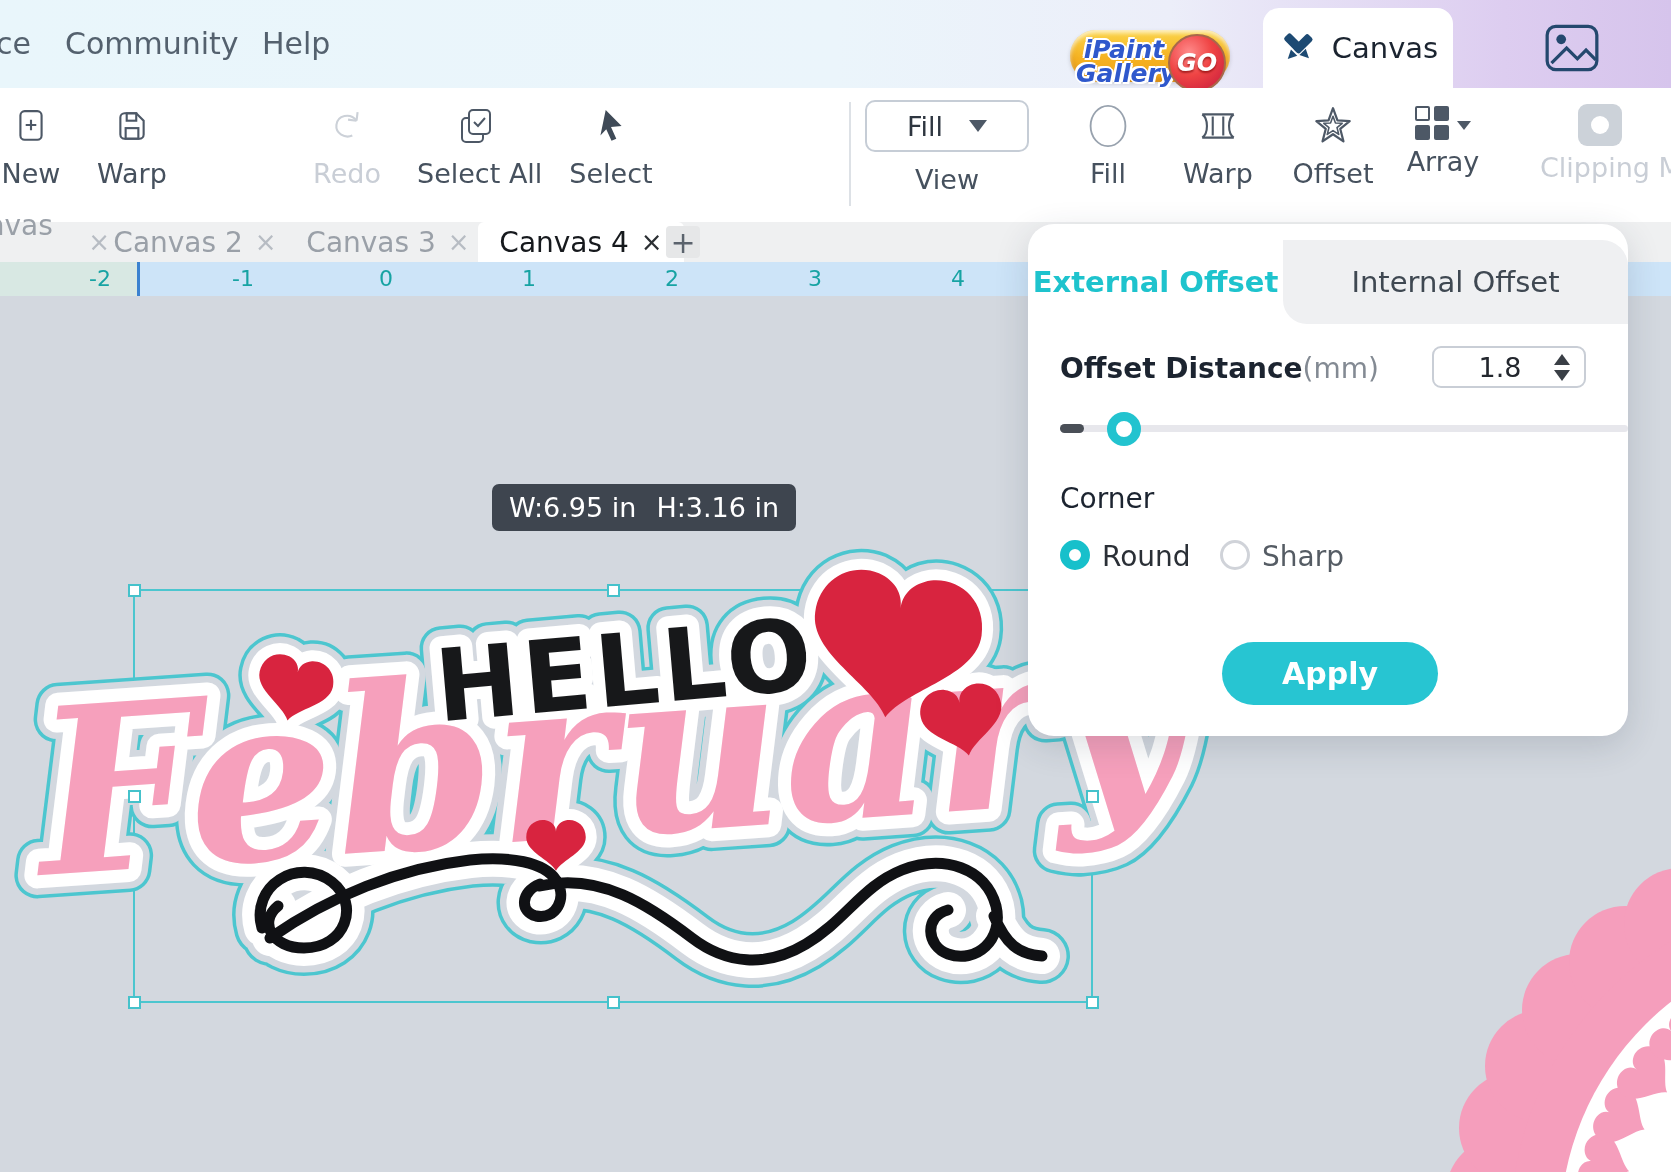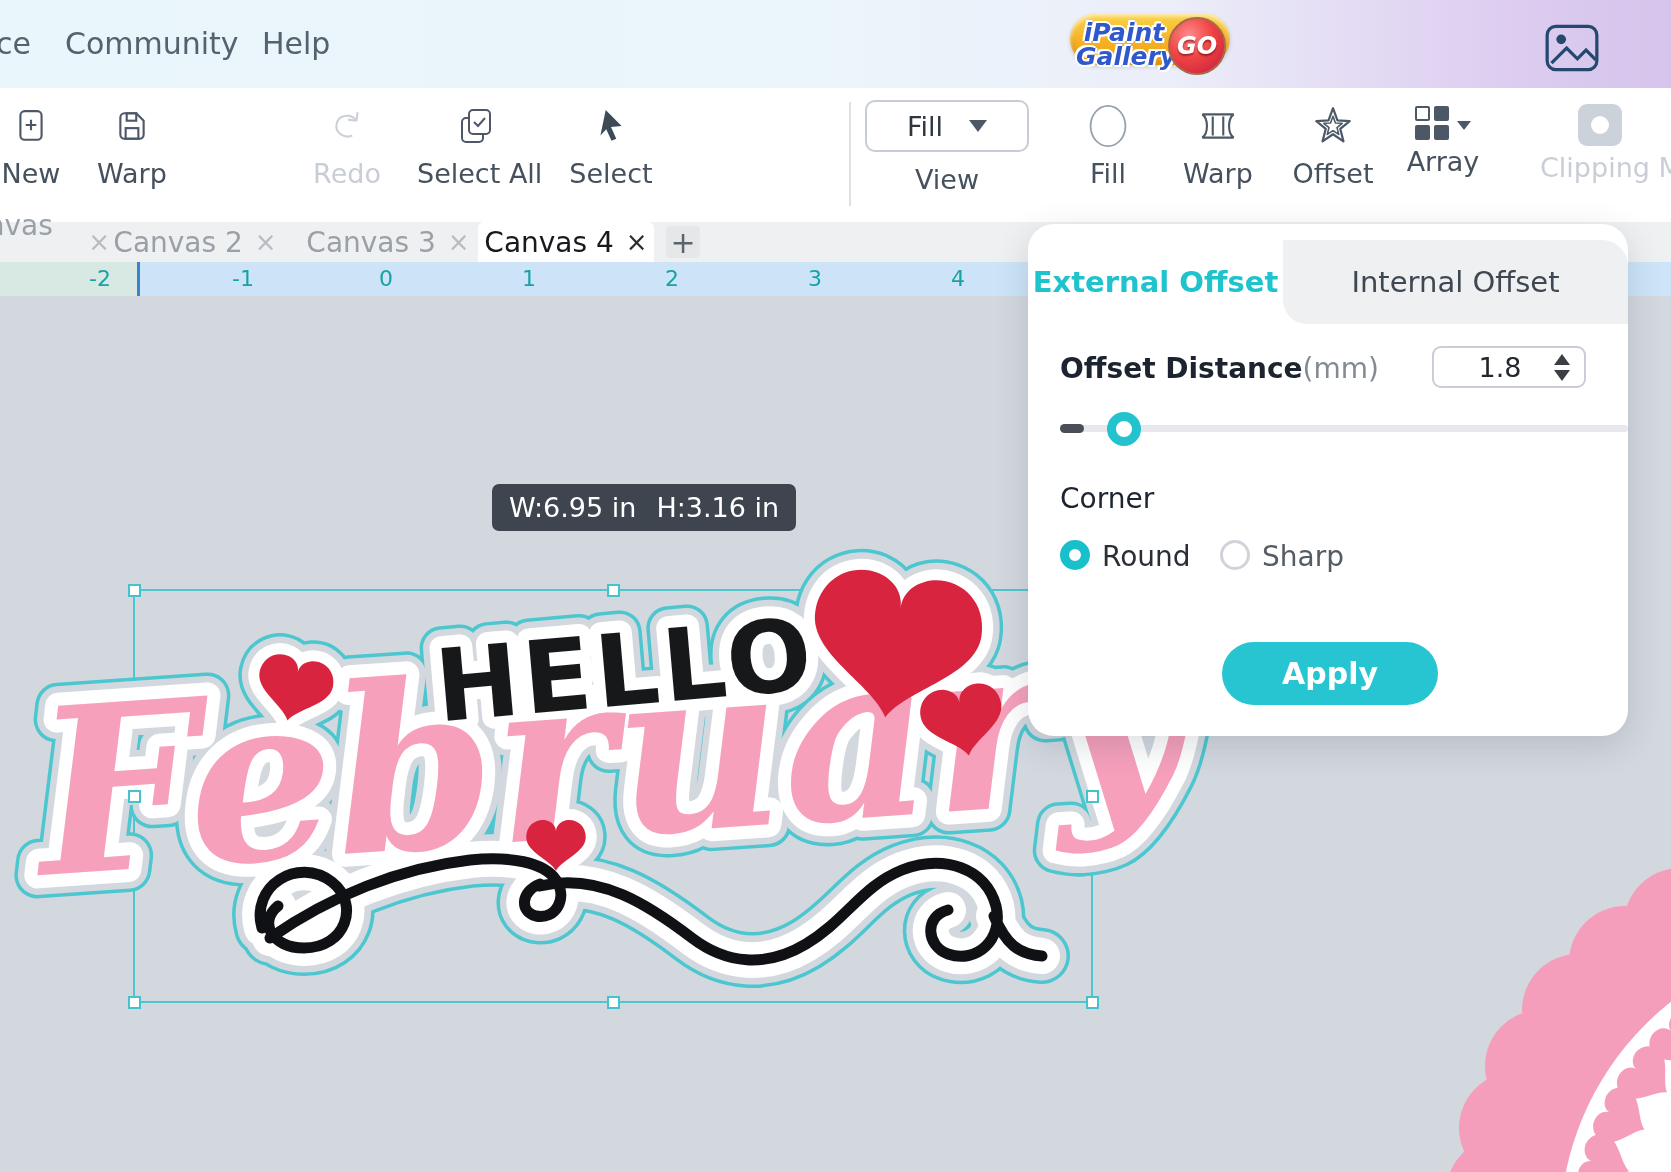--- a/index.html
+++ b/index.html
@@ -5,21 +5,21 @@
   html,body{margin:0;padding:0;}
   body{
     width:1671px;height:1172px;overflow:hidden;position:relative;
     font-family:"DejaVu Sans","Liberation Sans",sans-serif;
     background:#d3d8df;
   }
   
   #topbar{position:absolute;left:0;top:0;width:1671px;height:88px;
     background:linear-gradient(90deg,#e9f6fb 0%,#ebf5fb 50%,#eceef9 70%,#ddcdf0 90%,#d6c4ec 100%);}
   .menu-item{position:absolute;top:26px;font-size:30px;color:#54616e;cursor:default;}
-  #brand-badge{position:absolute;left:1070px;top:13px;width:160px;height:52px;border-radius:34px;
+  #brand-badge{position:absolute;left:1070px;top:30px;width:160px;height:52px;border-radius:34px;
     background:linear-gradient(180deg,#fbd54a 0%,#f5b121 55%,#eda41b 100%);
     box-shadow:inset 0 3px 4px rgba(255,255,255,.7), inset 0 -4px 6px rgba(170,90,0,.35), 0 2px 4px rgba(0,0,0,.15);}
   #brand-text{position:absolute;left:6px;top:8px;width:96px;text-align:center;line-height:24px;
     font-size:25px;font-weight:bold;font-style:italic;color:#2f58cc;
     text-shadow:-2px 0 #fff,2px 0 #fff,0 -2px #fff,0 2px #fff,2px 2px #fff,-2px -2px #fff;}
   #go-circle{position:absolute;right:4px;top:4px;width:58px;height:58px;border-radius:50%;
     background:radial-gradient(circle at 35% 30%,#ff8a8a 0%,#ef4444 45%,#c4183c 100%);
     border:2px solid #a8694a; box-sizing:border-box;
     display:flex;align-items:center;justify-content:center;
     color:#fff;font-weight:bold;font-style:italic;font-size:24px;
@@ -223,20 +223,33 @@
   <div class="menu-item" style="left:262px;">Help</div>
 
   <div id="brand-badge">
     <div id="brand-text">
       <div>iPaint</div>
       <div>Gallery</div>
     </div>
     <div id="go-circle">GO</div>
   </div>
 
+  <div id="workspace-tab">
+    <svg width="40" height="40" viewBox="0 0 40 40" fill="#1d4a73" stroke="none">
+      <g transform="rotate(45 20 20)">
+          <rect x="16" y="3" width="9" height="21" rx="2.5"></rect>
+          <path d="M16,26 l4.5,9 4.5,-9 z"></path>
+        </g>
+      <g transform="rotate(-45 20 20)">
+          <rect x="16" y="3" width="9" height="21" rx="2.5"></rect>
+          <path d="M16,26 l4.5,9 4.5,-9 z"></path>
+        </g>
+    </svg>
+    <span class="wlabel">Canvas</span>
+  </div>
 
   <div id="image-icon-wrap">
     <svg width="54" height="48" viewBox="0 0 50 44" fill="none" stroke="#24486e" stroke-width="3">
       <rect x="2" y="2" width="46" height="40" rx="8"></rect>
       <circle cx="15" cy="14" r="4.5" fill="#24486e" stroke="none"></circle>
       <path d="M6,36 L20,22 L30,32 L38,24 L47,33"></path>
     </svg>
   </div>
 </div>
 
@@ -333,21 +346,21 @@
     <span class="x">×</span>
   </div>
   <div class="ctab" style="left:110px;width:170px;">
     <span>Canvas 2</span>
     <span class="x">×</span>
   </div>
   <div class="ctab" style="left:300px;width:176px;">
     <span>Canvas 3</span>
     <span class="x">×</span>
   </div>
-  <div class="ctab active" style="left:478px;width:176px;">
+  <div class="ctab active" style="left:478px;width:206px;">
     <span>Canvas 4</span>
     <span class="x">×</span>
   </div>
   <div id="tab-add">+</div>
 </div>
 
 <div id="ruler">
   <div id="ruler-left"></div>
   <div id="ruler-marker"></div>
   <div class="rnum" style="left:70px;">-2</div>

